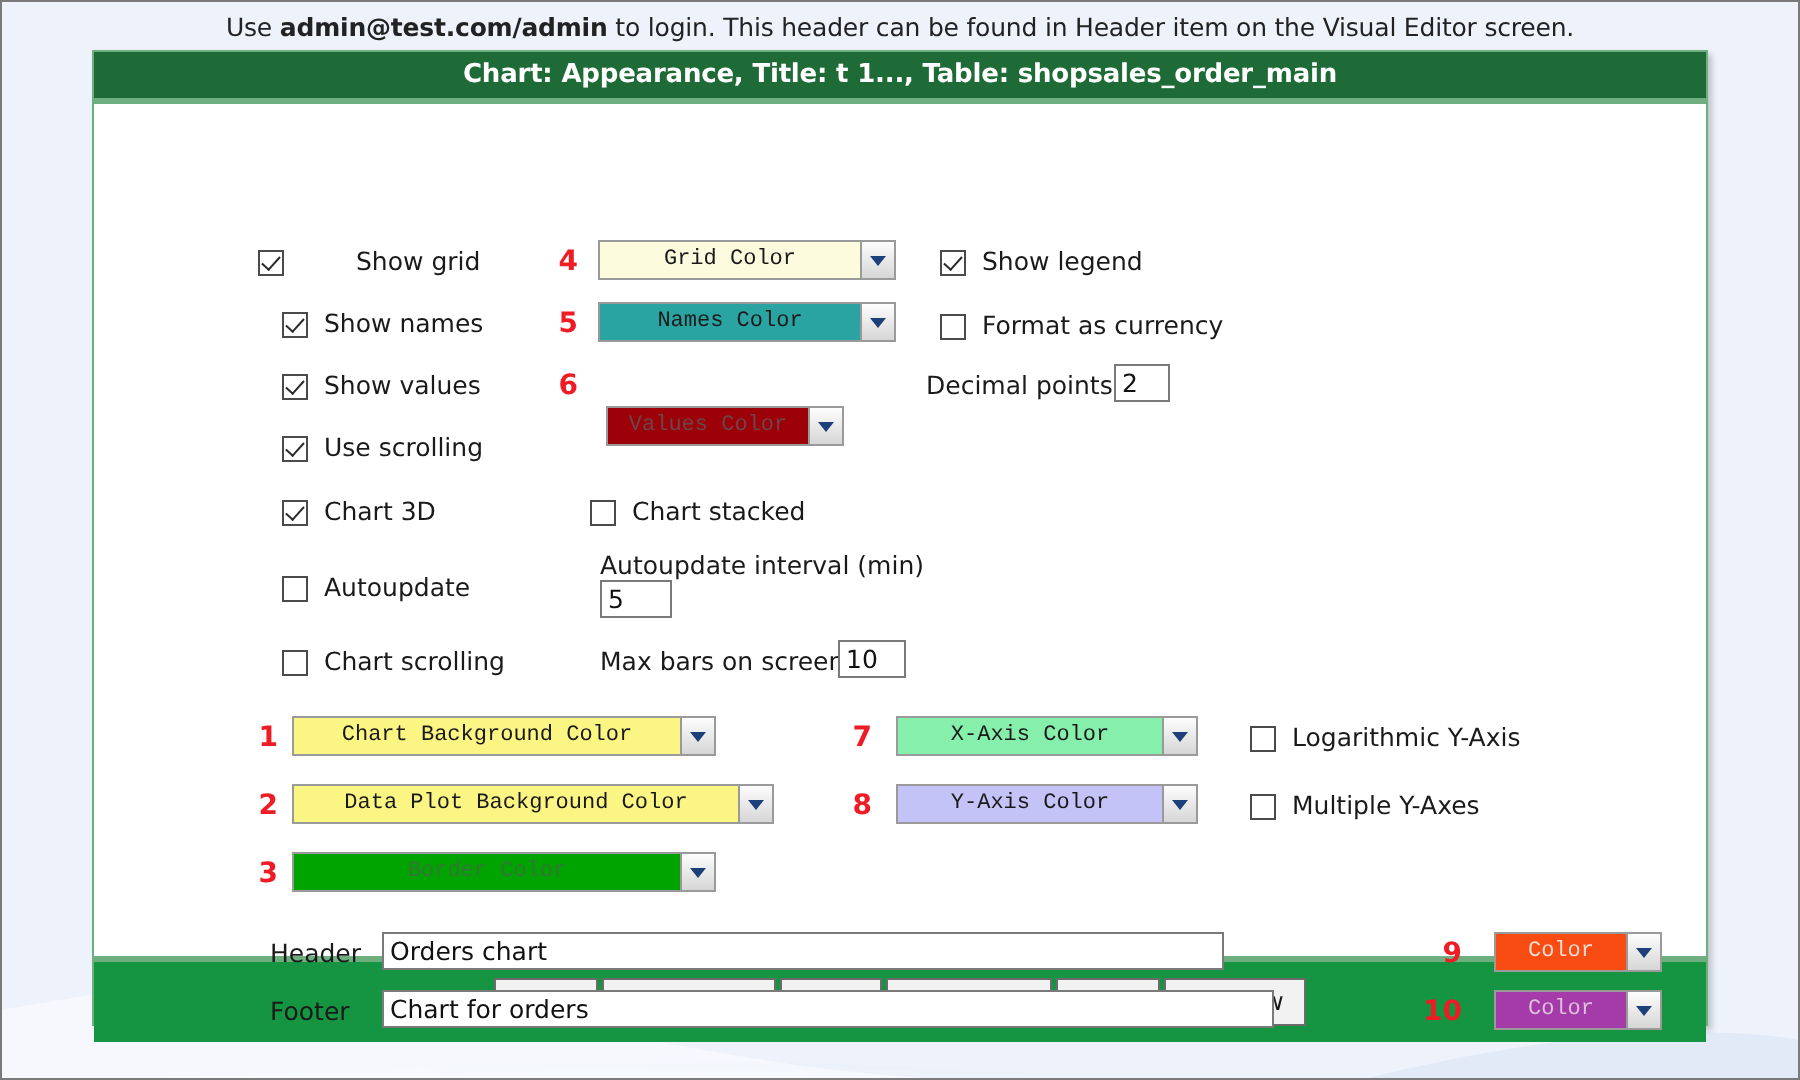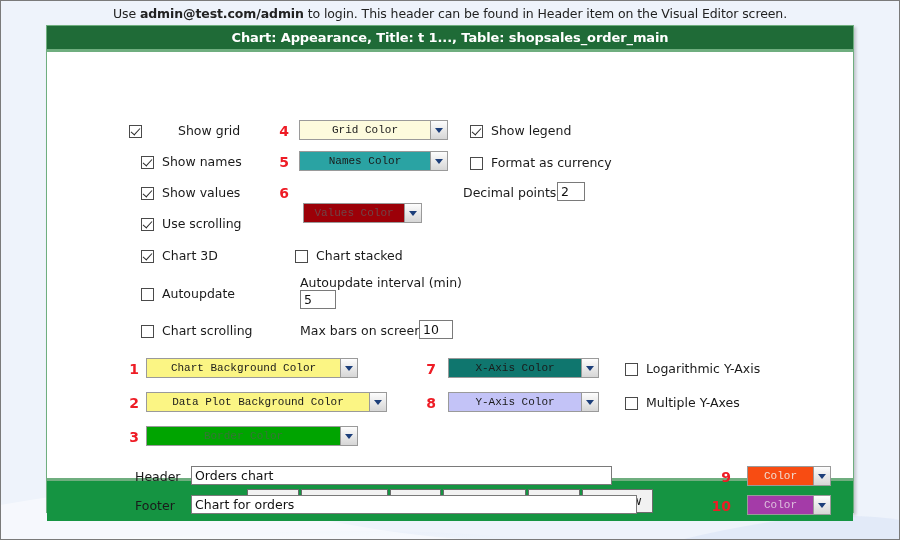--- a/index.html
+++ b/index.html
@@ -296,21 +296,21 @@
     <div class="num" style="left: 78px; top: 378px; width: 14px; color: rgb(238, 28, 37);">3</div>
     <div class="colordd" style="left:99px; top:374px; width:212px;">
       <span class="swatch" id="sw5" style="background: rgb(0, 164, 0); color: rgb(53, 117, 53);">Border Color</span>
       <span class="arrow">
           <i></i>
         </span>
     </div>
 
     <div class="num" style="left: 375px; top: 310px; width: 14px; color: rgb(238, 28, 37);">7</div>
     <div class="colordd" style="left:401px; top:306px; width:151px;">
-      <span class="swatch" id="sw6" style="background: #0f766e; color: rgb(26, 26, 26);">X-Axis Color</span>
+      <span class="swatch" id="sw6" style="background: #86efac; color: rgb(26, 26, 26);">X-Axis Color</span>
       <span class="arrow">
           <i></i>
         </span>
     </div>
 
     <div class="num" style="left: 375px; top: 344px; width: 14px; color: rgb(238, 28, 37);">8</div>
     <div class="colordd" style="left:401px; top:340px; width:151px;">
       <span class="swatch" id="sw7" style="background: rgb(195, 195, 247); color: rgb(26, 26, 26);">Y-Axis Color</span>
       <span class="arrow">
           <i></i>

